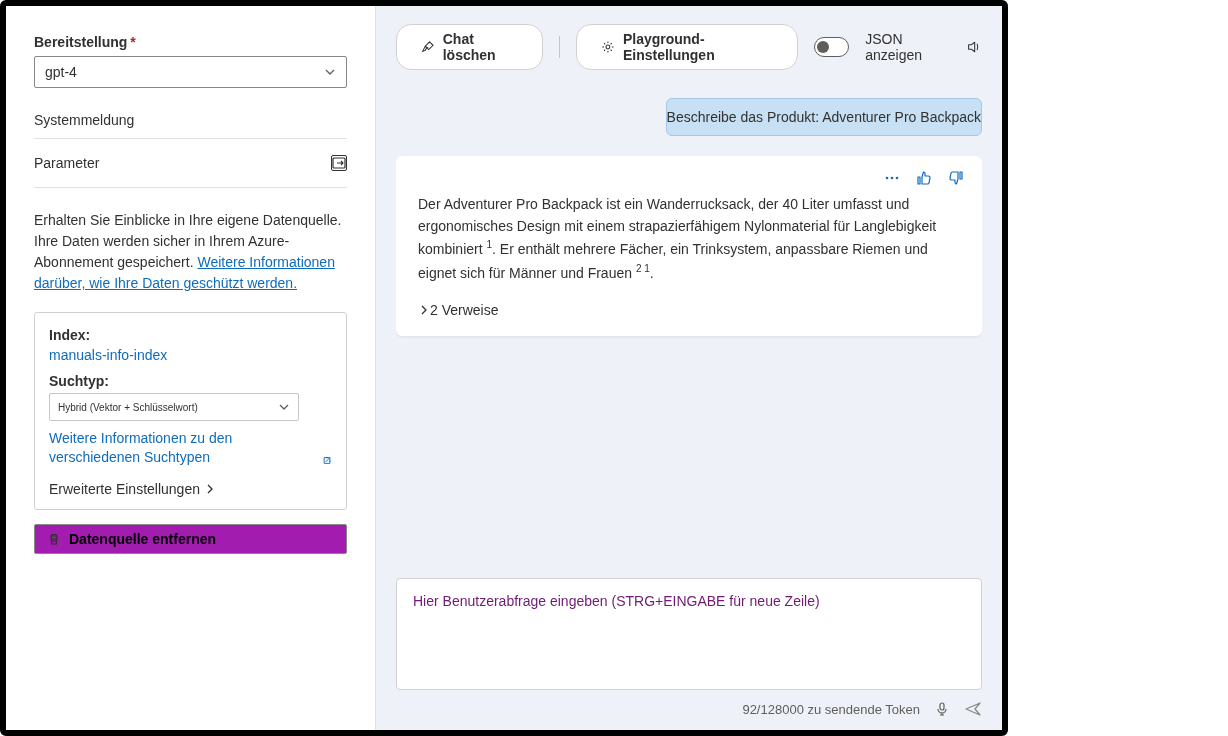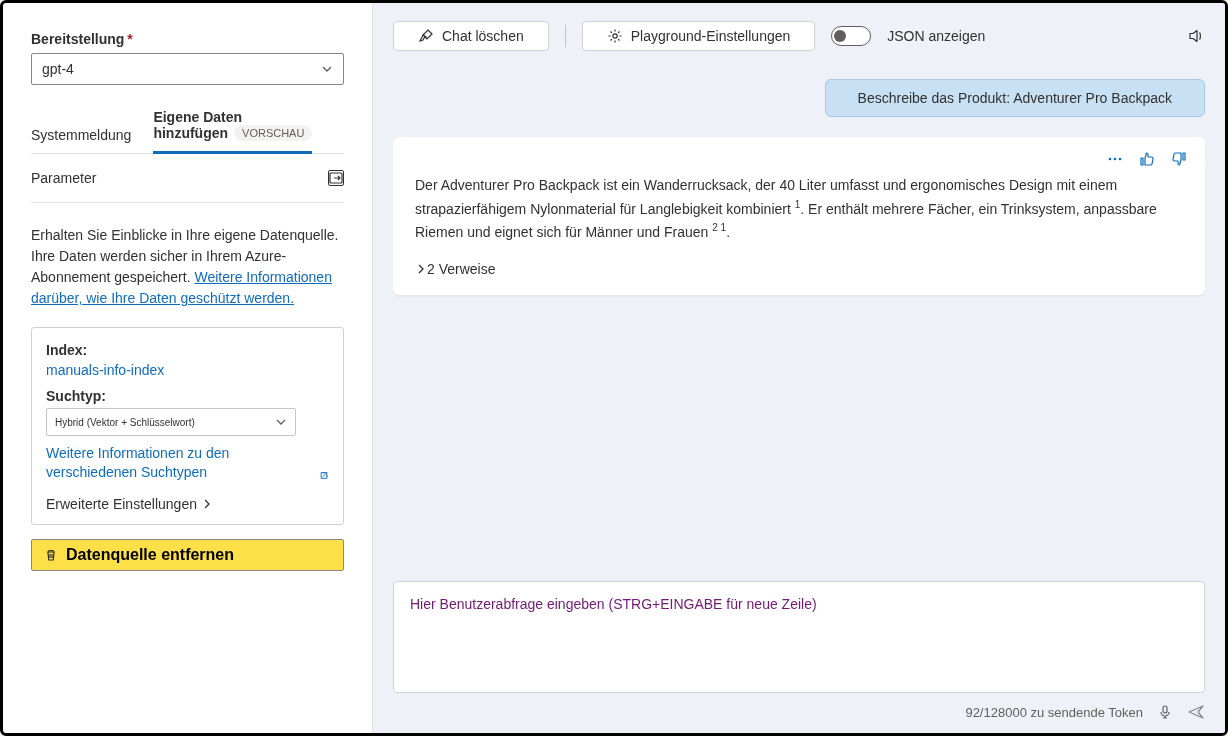--- a/index.html
+++ b/index.html
@@ -1,17 +1,17 @@
 <!DOCTYPE html>
 <html><head>
 <meta charset="utf-8">
 <style>
 * { box-sizing: border-box; margin: 0; padding: 0; }
 body { font-family: 'Segoe UI', -apple-system, sans-serif; font-size: 14px; color: #323130; background: #fff; }
-.container { display: flex; width: 1228px; height: 736px; border: 3px solid #000000; border-radius: 6px; overflow: hidden; }
+.container { display: flex; width: 1008px; height: 736px; border: 6px solid #000000; border-radius: 6px; overflow: hidden; }
 .sidebar { width: 370px; padding: 28px 28px 20px 28px; border-right: 1px solid #e1e1e1; display: flex; flex-direction: column; }
 .main { flex: 1; background: #eef2f8; display: flex; flex-direction: column; padding: 18px 20px 12px 20px; }
 
 .field-label { font-weight: 600; font-size: 14px; margin-bottom: 6px; display: flex; align-items: center; gap: 3px; }
 .req { color: #a4262c; }
 .select { width: 100%; border: 1px solid #8a8886; border-radius: 2px; height: 32px; display: flex; align-items: center; justify-content: space-between; padding: 0 10px; cursor: pointer; background: #fff; text-align: center; }
 .chevron-down { width: 12px; height: 12px; }
 
 .tabs { display: flex; align-items: flex-end; gap: 22px; margin-top: 24px; border-bottom: 1px solid #e1e1e1; padding-bottom: 0; }
 .tab { padding-bottom: 10px; cursor: pointer; font-size: 14px; color: #323130; display: flex; align-items: center; gap: 6px; }
@@ -24,33 +24,33 @@
 .info-text { margin-top: 22px; font-size: 14px; line-height: 1.5; }
 .link { color: #0f6cbd; text-decoration: underline; cursor: pointer; }
 
 .data-box { border: 1px solid #d1d1d1; border-radius: 3px; padding: 14px 14px 12px 14px; margin-top: 18px; }
 .data-box .lbl { font-weight: 600; font-size: 14px; margin-bottom: 4px; }
 .data-box .val-link { color: #0f6cbd; cursor: pointer; font-size: 14px; }
 .small-select { border: 1px solid #c8c6c4; border-radius: 2px; height: 28px; display: flex; align-items: center; justify-content: space-between; padding: 0 8px; width: 250px; margin-top: 2px; background: #fff; cursor: pointer; font-size: 10px; }
 .ext-link { display: inline-flex; align-items: flex-end; gap: 4px; color: #0f6cbd; cursor: pointer; margin-top: 8px; line-height: 1.35; }
 .adv-row { display: flex; align-items: center; gap: 4px; margin-top: 14px; cursor: pointer; }
 
-.remove-btn { margin-top: 14px; border: 1px solid #8a8886; background: #fde047; padding: 6px 12px; display: inline-flex; align-items: center; gap: 8px; cursor: pointer; border-radius: 2px; font-weight: 600; font-size: 16px; }
+.remove-btn { margin-top: 14px; border: 1px solid #8a8886; background: #a21caf; padding: 6px 12px; display: inline-flex; align-items: center; gap: 8px; cursor: pointer; border-radius: 2px; font-weight: 600; font-size: 14px; }
 
 
 .toolbar { display: flex; align-items: center; gap: 16px; }
-.pill-btn { background: #fff; border: 1px solid #d1d1d1; border-radius: 4px; padding: 6px 24px; display: inline-flex; align-items: center; gap: 8px; cursor: pointer; font-size: 14px; }
+.pill-btn { background: #fff; border: 1px solid #d1d1d1; border-radius: 15px; padding: 6px 24px; display: inline-flex; align-items: center; gap: 8px; cursor: pointer; font-size: 14px; font-weight: bold; }
 .divider { width: 1px; height: 22px; background: #c8c6c4; }
 .toggle { width: 40px; height: 20px; border: 1px solid #605e5c; border-radius: 10px; display: flex; align-items: center; padding: 2px; cursor: pointer; background: #fff; }
 .toggle-knob { width: 12px; height: 12px; background: #605e5c; border-radius: 50%; }
 .json-label { font-size: 14px; }
 .speaker-icon { margin-left: auto; cursor: pointer; width: 18px; height: 18px; }
 
 .chat-area { flex: 1; display: flex; flex-direction: column; margin-top: 28px; overflow: hidden; }
-.user-msg { align-self: flex-end; background: #c7e0f4; border: 1px solid #a5c8e8; border-radius: 6px; padding: 10px 32px; font-size: 14px; max-width: 80%; }
+.user-msg { align-self: flex-end; background: #c7e0f4; border: 1px solid #a5c8e8; border-radius: 6px; padding: 10px 0; font-size: 14px; max-width: 80%; }
 .assistant-msg { background: #fff; border-radius: 6px; box-shadow: 0 1px 3px rgba(0,0,0,0.08); margin-top: 20px; padding: 18px 22px 18px 22px; position: relative; }
 .msg-actions { position: absolute; top: 14px; right: 18px; display: flex; gap: 16px; color: #0f6cbd; }
 .msg-actions span { cursor: pointer; }
 .assistant-body { font-size: 14px; line-height: 1.55; margin-top: 20px; }
 .cite-sup { font-size: 10px; vertical-align: super; }
 .refs-row { display: flex; align-items: center; margin-top: 18px; cursor: pointer; font-size: 14px; }
 
 .input-box { background: #fff; border: 1px solid #d1d1d1; border-radius: 4px; min-height: 112px; padding: 14px 16px; margin-top: auto; }
 .input-placeholder { color: #701a75; font-size: 14px; }
 
@@ -72,29 +72,20 @@
     <div class="select">
       <span>gpt-4</span>
       <svg class="chevron-down" viewBox="0 0 12 12">
           <path d="M2 4l4 4 4-4" stroke="#605e5c" stroke-width="1.3" fill="none"></path>
         </svg>
     </div>
 
     <div class="tabs">
       <div class="tab">
         <span>Systemmeldung</span>
-      </div>
-      <div class="tab active">
-        <div>
-          <div>Eigene Daten</div>
-          <div style="display:flex;align-items:center;gap:6px;">
-            <span>hinzufügen</span>
-            <span class="preview-badge">VORSCHAU</span>
-          </div>
-        </div>
       </div>
     </div>
 
     <div class="param-row">
       <span>Parameter</span>
       <span class="param-icon">
         <svg width="14" height="14" viewBox="0 0 14 14">
             <rect x="1" y="2" width="12" height="10" rx="1" stroke="#323130" stroke-width="1.2" fill="none"></rect>
             <path d="M9 5l2 2-2 2M5 7h6" stroke="#323130" stroke-width="1.1" fill="none"></path>
           </svg>

